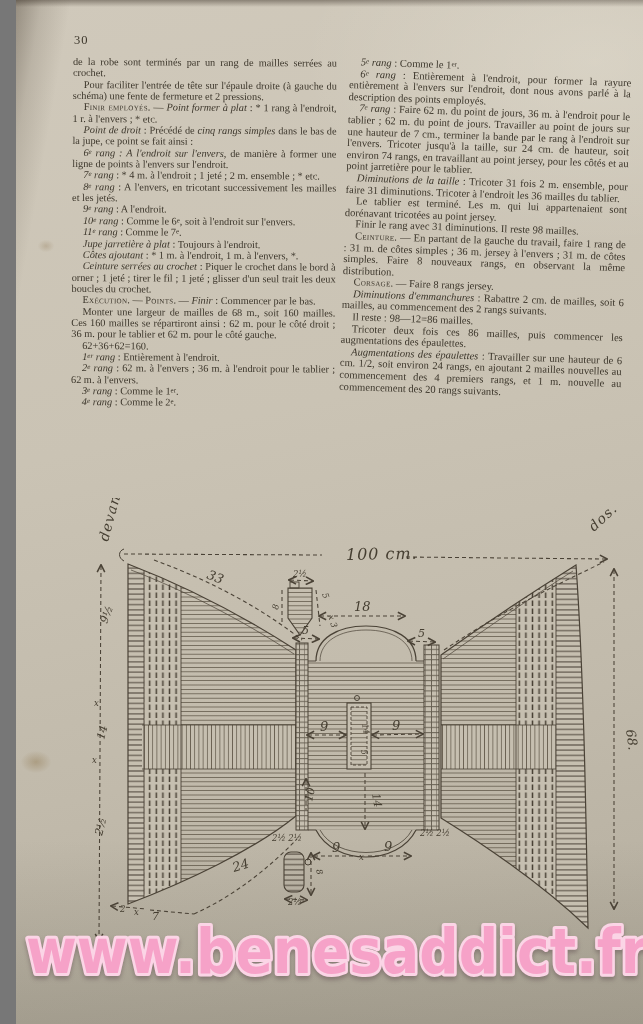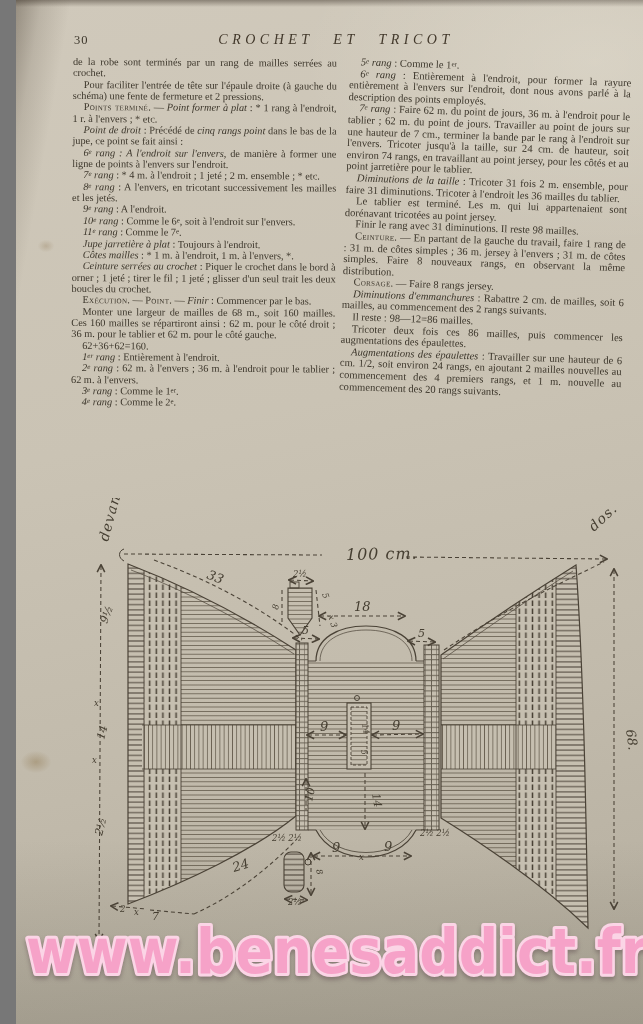--- a/index.html
+++ b/index.html
@@ -36,37 +36,36 @@
   #wm{position:absolute;left:0;top:893px;filter:drop-shadow(0 3px 2px rgba(70,45,55,.35));}
   #wm text{font-family:"DejaVu Sans",sans-serif;font-weight:bold;
     paint-order:stroke fill;stroke-linejoin:round;}
 </style>
 </head>
 <body>
 
 <div class="page">
 
   <div class="pgnum">30</div>
-  <div class="ptitle">CROCHET ET TRICOT</div>
 
   <div id="colL" class="col">
       <p>de la robe sont terminés par un rang de mailles serrées au crochet.</p>
       <p class="ind">Pour faciliter l'entrée de tête sur l'épaule droite (à gauche du schéma) une fente de fermeture et 2 pressions.</p>
-      <p class="ind"><span class="sc">Points terminé</span>. — <i>Point former à plat</i> : * 1 rang à l'endroit, 1 r. à l'envers ; * etc.</p>
-      <p class="ind"><i>Point de droit</i> : Précédé de <i>cinq rangs point</i> dans le bas de la jupe, ce point se fait ainsi :</p>
+      <p class="ind"><span class="sc">Finir employés</span>. — <i>Point former à plat</i> : * 1 rang à l'endroit, 1 r. à l'envers ; * etc.</p>
+      <p class="ind"><i>Point de droit</i> : Précédé de <i>cinq rangs simples</i> dans le bas de la jupe, ce point se fait ainsi :</p>
       <p class="ind"><i>6<sup>e</sup> rang : A l'endroit sur l'envers</i>, de manière à former une ligne de points à l'envers sur l'endroit.</p>
       <p class="ind"><i>7<sup>e</sup> rang</i> : * 4 m. à l'endroit ; 1 jeté ; 2 m. ensemble ; * etc.</p>
       <p class="ind"><i>8<sup>e</sup> rang</i> : A l'envers, en tricotant successivement les mailles et les jetés.</p>
       <p class="ind"><i>9<sup>e</sup> rang</i> : A l'endroit.</p>
       <p class="ind"><i>10<sup>e</sup> rang</i> : Comme le 6<sup>e</sup>, soit à l'endroit sur l'envers.</p>
       <p class="ind"><i>11<sup>e</sup> rang</i> : Comme le 7<sup>e</sup>.</p>
       <p class="ind"><i>Jupe jarretière à plat</i> : Toujours à l'endroit.</p>
-      <p class="ind"><i>Côtes mailles</i> : * 1 m. à l'endroit, 1 m. à l'envers, *.</p>
+      <p class="ind"><i>Côtes ajoutant</i> : * 1 m. à l'endroit, 1 m. à l'envers, *.</p>
       <p class="ind"><i>Ceinture serrées au crochet</i> : Piquer le crochet dans le bord à orner ; 1 jeté ; tirer le fil ; 1 jeté ; glisser d'un seul trait les deux boucles du crochet.</p>
-      <p class="ind"><span class="sc">Exécution</span>. — <span class="sc">Point</span>. — <i>Finir</i> : Commencer par le bas.</p>
+      <p class="ind"><span class="sc">Exécution</span>. — <span class="sc">Points</span>. — <i>Finir</i> : Commencer par le bas.</p>
       <p class="ind">Monter une largeur de mailles de 68 m., soit 160 mailles. Ces 160 mailles se répartiront ainsi : 62 m. pour le côté droit ; 36 m. pour le tablier et 62 m. pour le côté gauche.</p>
       <p class="ind">62+36+62=160.</p>
       <p class="ind"><i>1<sup>er</sup> rang</i> : Entièrement à l'endroit.</p>
       <p class="ind"><i>2<sup>e</sup> rang</i> : 62 m. à l'envers ; 36 m. à l'endroit pour le tablier ; 62 m. à l'envers.</p>
       <p class="ind"><i>3<sup>e</sup> rang</i> : Comme le 1<sup>er</sup>.</p>
       <p class="ind"><i>4<sup>e</sup> rang</i> : Comme le 2<sup>e</sup>.</p>
     </div>
   <div id="colR" class="col">
       <p class="ind"><i>5<sup>e</sup> rang</i> : Comme le 1<sup>er</sup>.</p>
       <p class="ind"><i>6<sup>e</sup> rang</i> : Entièrement à l'endroit, pour former la rayure entièrement à l'envers sur l'endroit, dont nous avons parlé à la description des points employés.</p>

